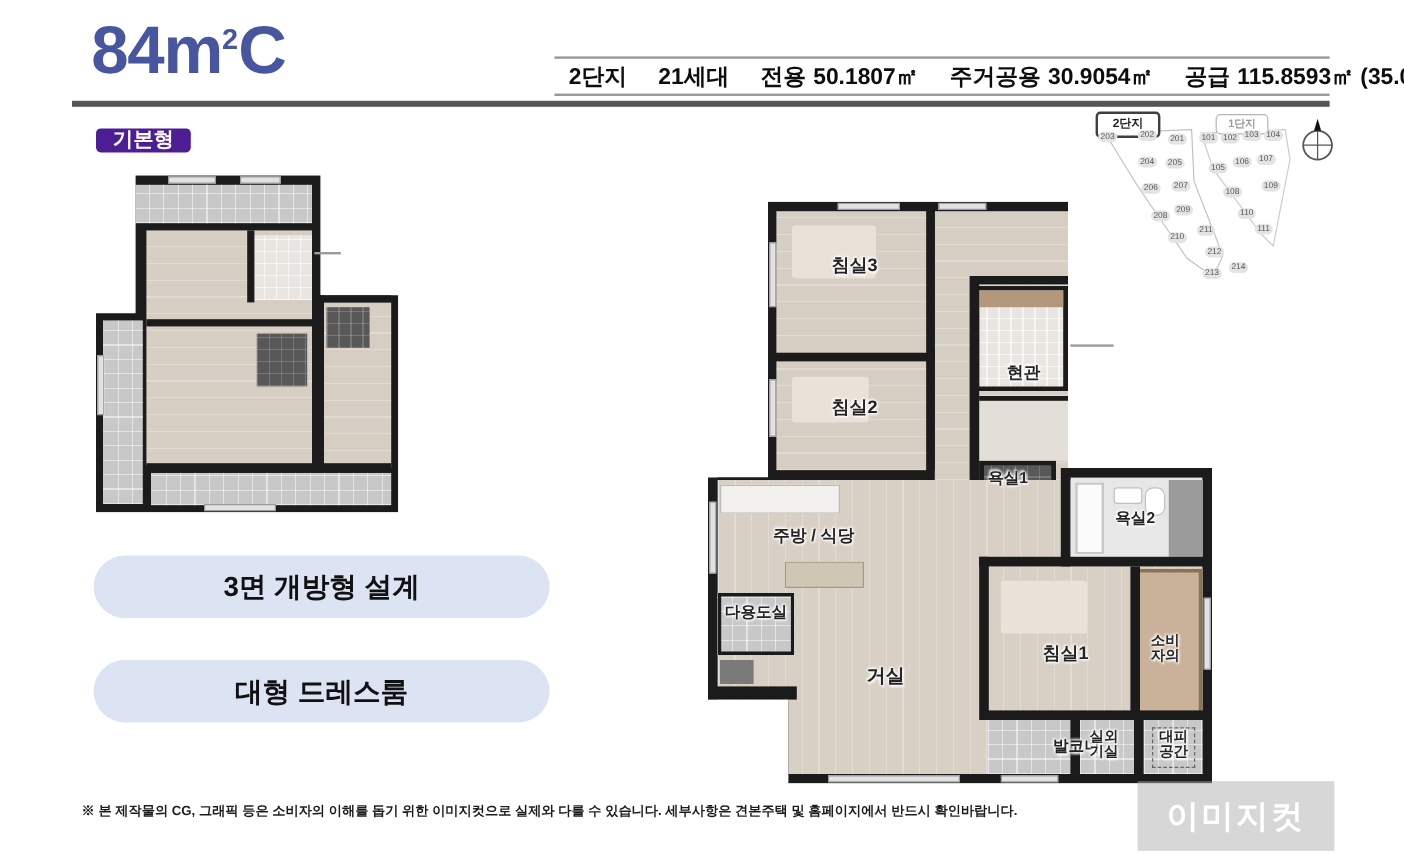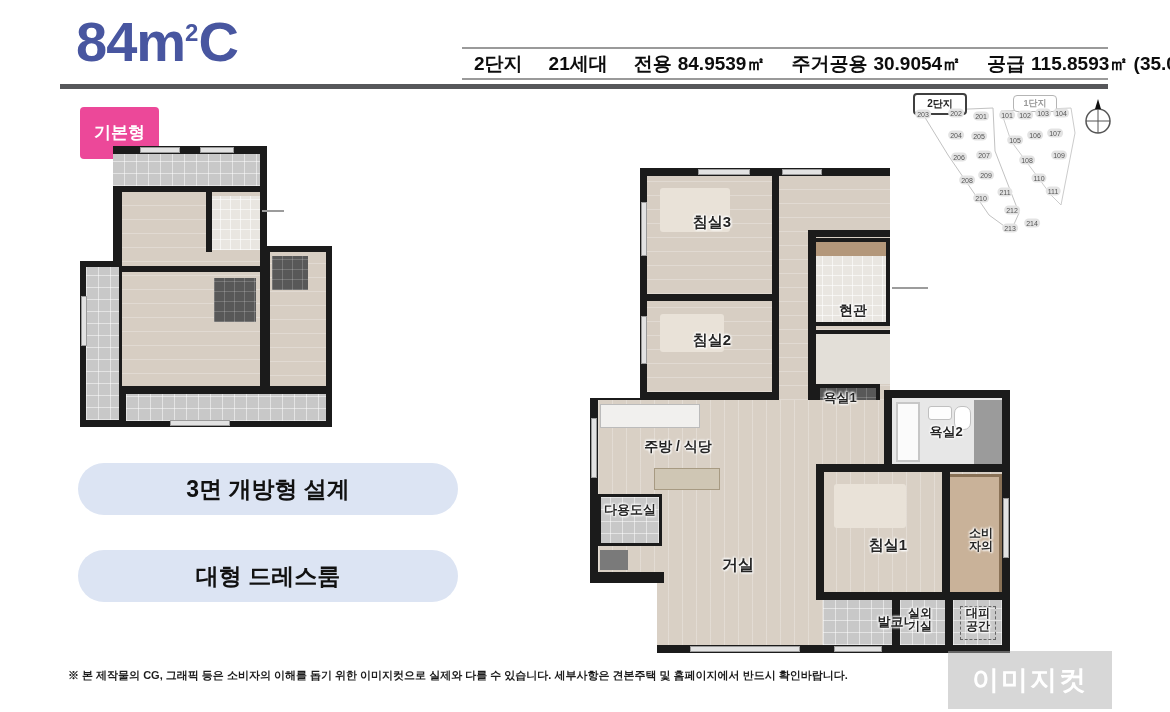--- a/index.html
+++ b/index.html
@@ -11,22 +11,22 @@
          font-size:56px;letter-spacing:-1px;line-height:1;}
   .title sup{font-size:24px;vertical-align:20px;letter-spacing:0;}
   .info-bar{position:absolute;left:462px;top:47px;width:646px;height:33px;
             border-top:2px solid #9a9a9a;border-bottom:2px solid #9a9a9a;
             display:flex;align-items:center;gap:0 26px;padding-left:12px;box-sizing:border-box;}
   .info-bar .seg{font-size:19px;font-weight:bold;color:#0d0d0d;white-space:nowrap;}
   .info-bar .pair .lab{margin-right:6px;}
   .thick-rule{position:absolute;left:60px;top:84px;width:1048px;height:5px;background:#56575a;}
 
   
-  .tag{position:absolute;background:#ec4899;color:#fff;font-weight:bold;font-size:17px;
-       padding:16px 14px;border-radius:4px;line-height:1.2;}
+  .tag{position:absolute;background:#4c1d95;color:#fff;font-weight:bold;font-size:17px;
+       padding:0 14px;border-radius:4px;line-height:1.2;}
   .tag.basic{left:80px;top:107px;}
   .tag.ext{left:585px;top:107px;}
 
   
   .pill{position:absolute;left:78px;width:380px;height:52px;background:#dce4f3;
         border-radius:26px;display:flex;align-items:center;justify-content:center;
         font-size:23px;font-weight:bold;color:#111;}
   .pill.p1{top:463px;} .pill.p2{top:550px;}
 
   
@@ -39,21 +39,21 @@
         repeating-linear-gradient(90deg,rgba(255,255,255,.5) 0 1px,transparent 1px 12px);}
   .dark{background:#585858;background-image:
         repeating-linear-gradient(0deg,rgba(255,255,255,.18) 0 1px,transparent 1px 10px),
         repeating-linear-gradient(90deg,rgba(255,255,255,.18) 0 1px,transparent 1px 10px);}
   .lite{background:#e9e6e1;background-image:
         repeating-linear-gradient(0deg,rgba(255,255,255,.6) 0 1px,transparent 1px 10px),
         repeating-linear-gradient(90deg,rgba(255,255,255,.6) 0 1px,transparent 1px 10px);}
   .wall{position:absolute;background:#1b1b1b;}
   .win{position:absolute;background:#e2e2e2;box-shadow:inset 0 0 0 1px #9b9b9b;}
   .room-label{position:absolute;transform:translate(-50%,-50%);font-weight:bold;color:#242424;
-              white-space:pre-line;text-align:right;line-height:1.05;
+              white-space:pre-line;text-align:left;line-height:1.05;
               text-shadow:0 0 3px #fff,0 0 3px #fff,1px 1px 2px #fff,-1px -1px 2px #fff;}
   .entry-line{position:absolute;height:2px;background:#9c9c9c;}
 
   
   #plan-ext{left:590px;top:168px;width:420px;height:485px;
     clip-path:polygon(50px 0,300px 0,300px 222px,420px 222px,420px 485px,67px 485px,67px 415px,0 415px,0 230px,50px 230px);}
   
   #plan-basic{left:80px;top:146px;width:252px;height:281px;
     clip-path:polygon(33px 0,187px 0,187px 100px,252px 100px,252px 281px,0 281px,0 115px,33px 115px);}
 
@@ -76,21 +76,21 @@
 </head>
 <body>
 
 <div class="page">
 
   <div class="title"><span>84m</span><sup>2</sup><span>C</span></div>
 
   <div class="info-bar">
     <span class="seg">2단지</span>
     <span class="seg">21세대</span>
-    <span class="seg pair"><span class="lab">전용</span><span>84.9539㎡</span></span>
+    <span class="seg pair"><span class="lab">전용</span><span>50.1807㎡</span></span>
     <span class="seg pair"><span class="lab">주거공용</span><span>30.9054㎡</span></span>
     <span class="seg pair"><span class="lab">공급</span><span>115.8593㎡ (35.0평)</span></span>
   </div>
   <div class="thick-rule"></div>
 
   <div class="tag basic">기본형</div>
 
   <div class="plan" id="plan-basic">
     <div class="fl tile" style="left:8px;top:8px;width:172px;height:32px;"></div>
     <div class="fl woodv" style="left:42px;top:46px;width:138px;height:196px;"></div>

